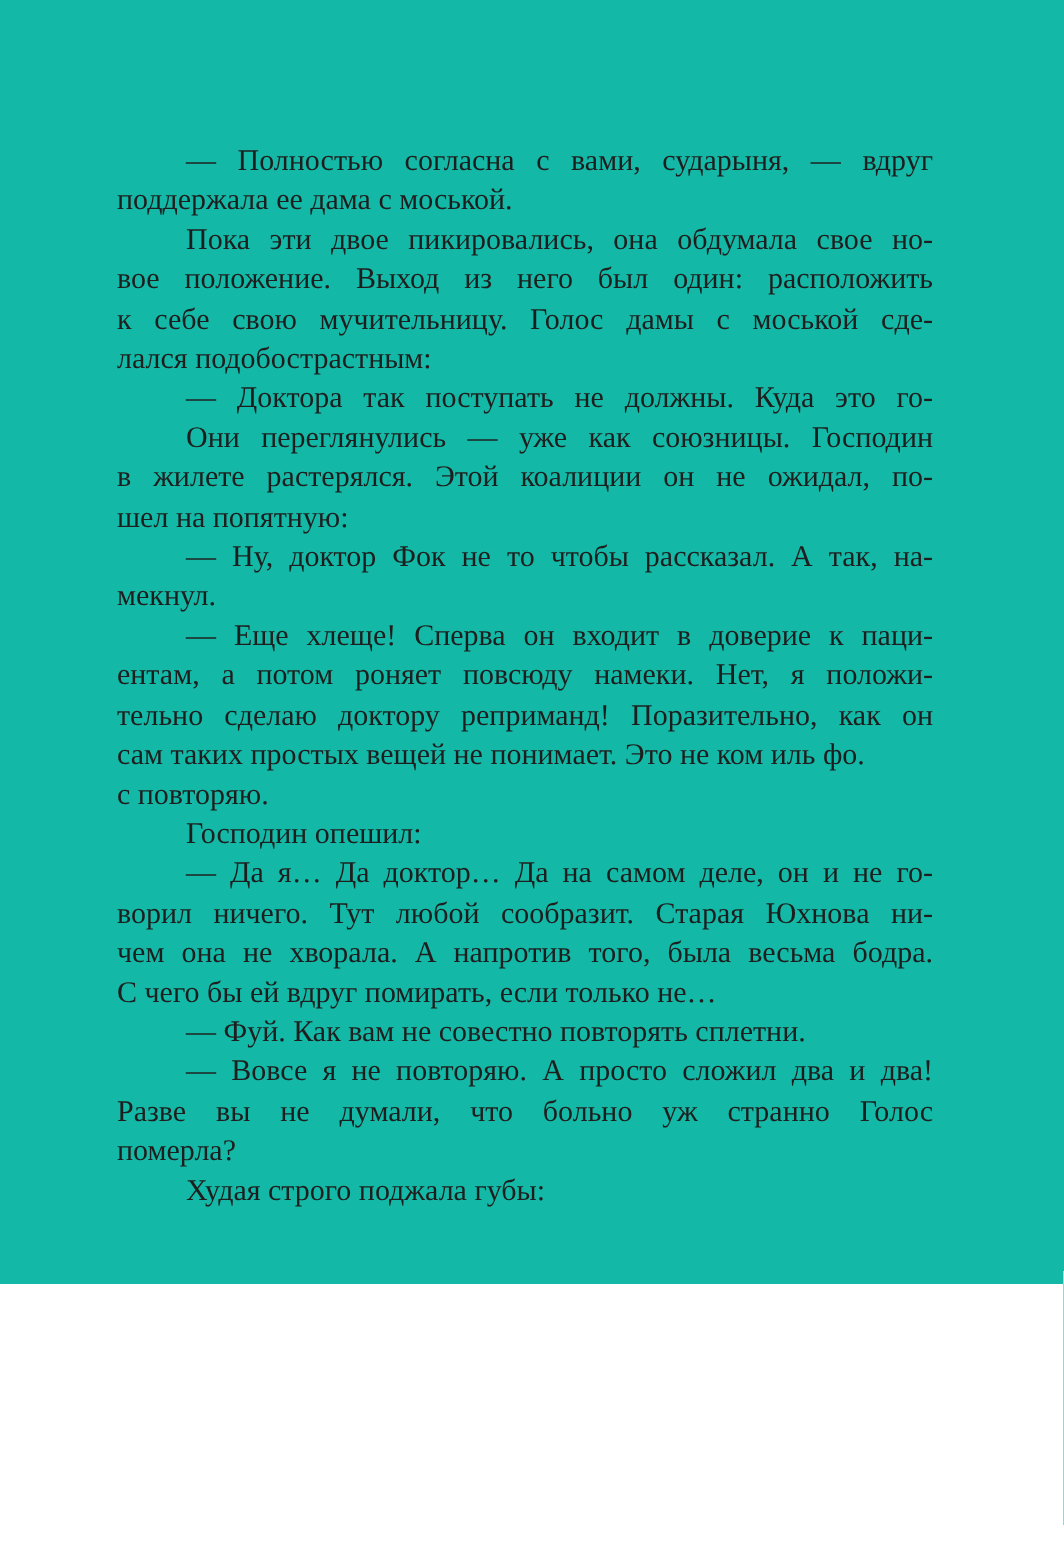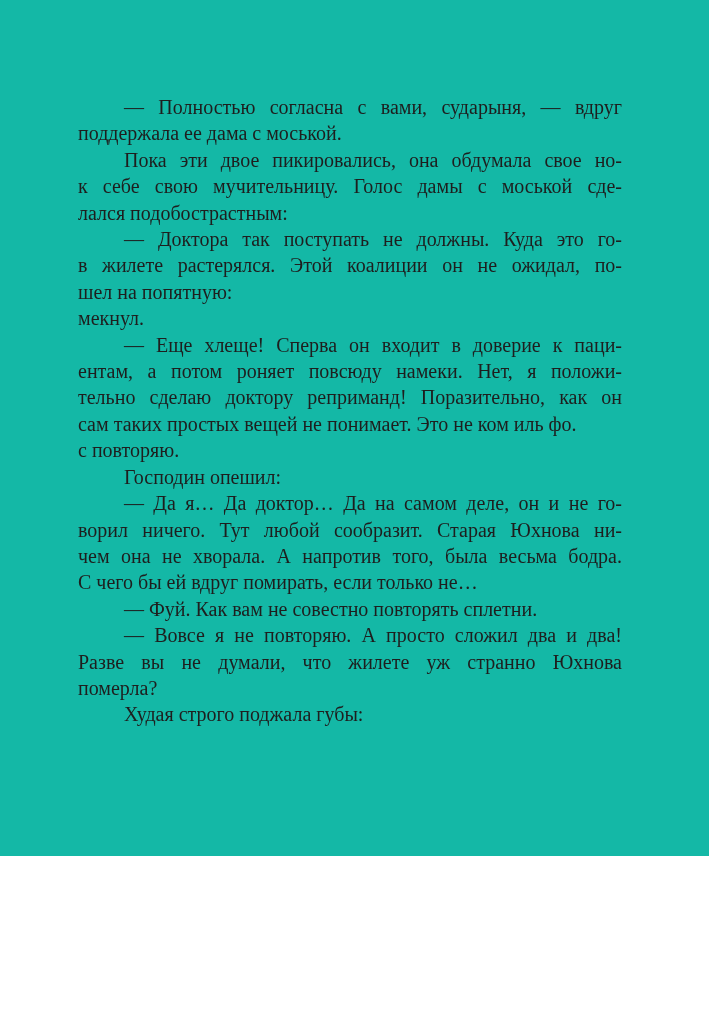--- a/index.html
+++ b/index.html
@@ -60,31 +60,34 @@
 <body>
 
 <div class="page">
   <div class="text-block">
       <div class="para">
         <div class="line para-start">— Полностью согласна с вами, сударыня, — вдруг</div>
         <div class="line para-end">поддержала ее дама с моськой.</div>
       </div>
       <div class="para">
         <div class="line para-start">Пока эти двое пикировались, она обдумала свое но-</div>
+        <div class="line">вое положение. Выход из него был один: расположить</div>
         <div class="line">к себе свою мучительницу. Голос дамы с моськой сде-</div>
         <div class="line para-end">лался подобострастным:</div>
       </div>
       <div class="para">
         <div class="line para-start">— Доктора так поступать не должны. Куда это го-</div>
       </div>
       <div class="para">
+        <div class="line para-start">Они переглянулись — уже как союзницы. Господин</div>
         <div class="line">в жилете растерялся. Этой коалиции он не ожидал, по-</div>
         <div class="line para-end">шел на попятную:</div>
       </div>
       <div class="para">
+        <div class="line para-start">— Ну, доктор Фок не то чтобы рассказал. А так, на-</div>
         <div class="line para-end">мекнул.</div>
       </div>
       <div class="para">
         <div class="line para-start">— Еще хлеще! Сперва он входит в доверие к паци-</div>
         <div class="line">ентам, а потом роняет повсюду намеки. Нет, я положи-</div>
         <div class="line">тельно сделаю доктору реприманд! Поразительно, как он</div>
         <div class="line para-end">сам таких простых вещей не понимает. Это не ком иль фо.</div>
       </div>
       <div class="para">
         <div class="line para-end">с повторяю.</div>
@@ -96,21 +99,21 @@
         <div class="line para-start">— Да я… Да доктор… Да на самом деле, он и не го-</div>
         <div class="line">ворил ничего. Тут любой сообразит. Старая Юхнова ни-</div>
         <div class="line">чем она не хворала. А напротив того, была весьма бодра.</div>
         <div class="line para-end">С чего бы ей вдруг помирать, если только не…</div>
       </div>
       <div class="para">
         <div class="line para-start para-end">— Фуй. Как вам не совестно повторять сплетни.</div>
       </div>
       <div class="para">
         <div class="line para-start">— Вовсе я не повторяю. А просто сложил два и два!</div>
-        <div class="line">Разве вы не думали, что жилете уж странно Юхнова</div>
+        <div class="line">Разве вы не думали, что больно уж странно Голос</div>
         <div class="line para-end">померла?</div>
       </div>
       <div class="para">
         <div class="line para-start para-end">Худая строго поджала губы:</div>
       </div>
     </div>
   <div class="footer">
     <span class="running-title">Таинственная невеста</span>
     <span class="page-number">17</span>
   </div>

